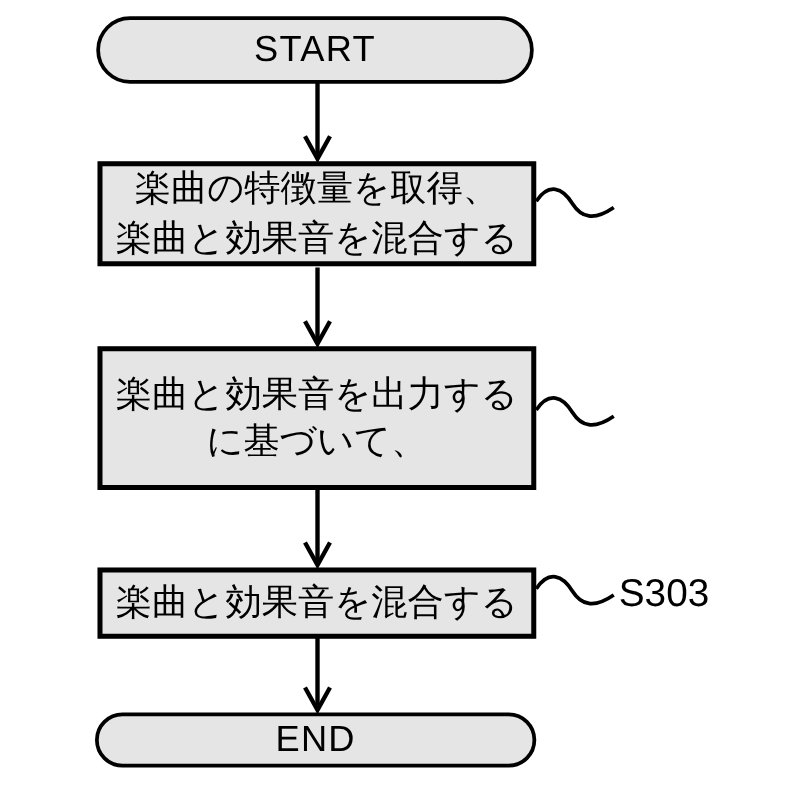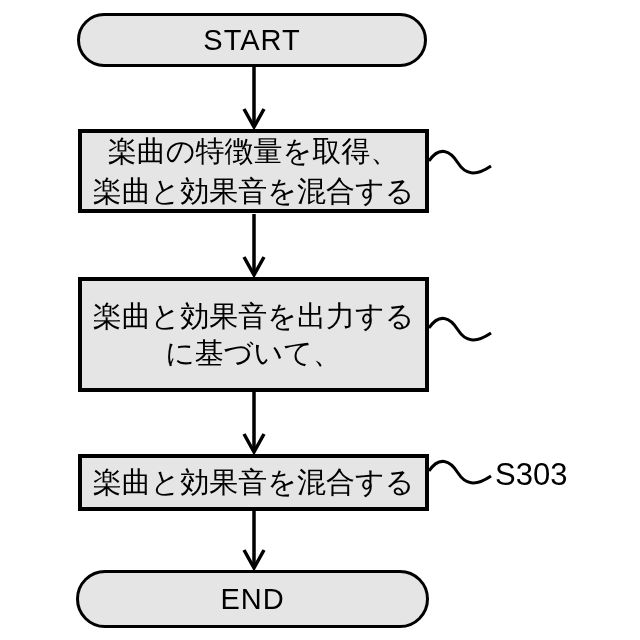--- a/index.html
+++ b/index.html
@@ -11,21 +11,21 @@
   .node {
     position:absolute; box-sizing:border-box; background:#e5e5e5;
     display:flex; flex-direction:column; align-items:center; justify-content:center;
     text-align:center;
   }
   .terminal {
     border:3px solid #000; border-radius:29px;
     font-size:29px; letter-spacing:1px;
   }
   .start { left:77px; top:13px;  width:350px; height:54px; }
-  .end   { left:76px; top:570px; width:353px; height:58px; }
+  .end   { left:76px; top:570px; width:353px; height:44px; }
   .process { border:4px solid #000; font-size:29px; }
   .box1 { left:78px; top:129px; width:351px; height:84px;  line-height:40px; }
   .box2 { left:78px; top:277px; width:351px; height:115px; line-height:37px; }
   .box3 { left:78px; top:454px; width:351px; height:57px;  line-height:49px; }
   .step-id { position:absolute; font-size:31px; line-height:31px; white-space:nowrap; }
   .id1 { left:495px; top:147px; }
   .id2 { left:496px; top:315px; }
   .id3 { left:495px; top:459px;text-align:right; }
   svg.connectors { position:absolute; left:0; top:0; pointer-events:none; }
   svg.connectors path, svg.connectors line, svg.connectors polyline {

